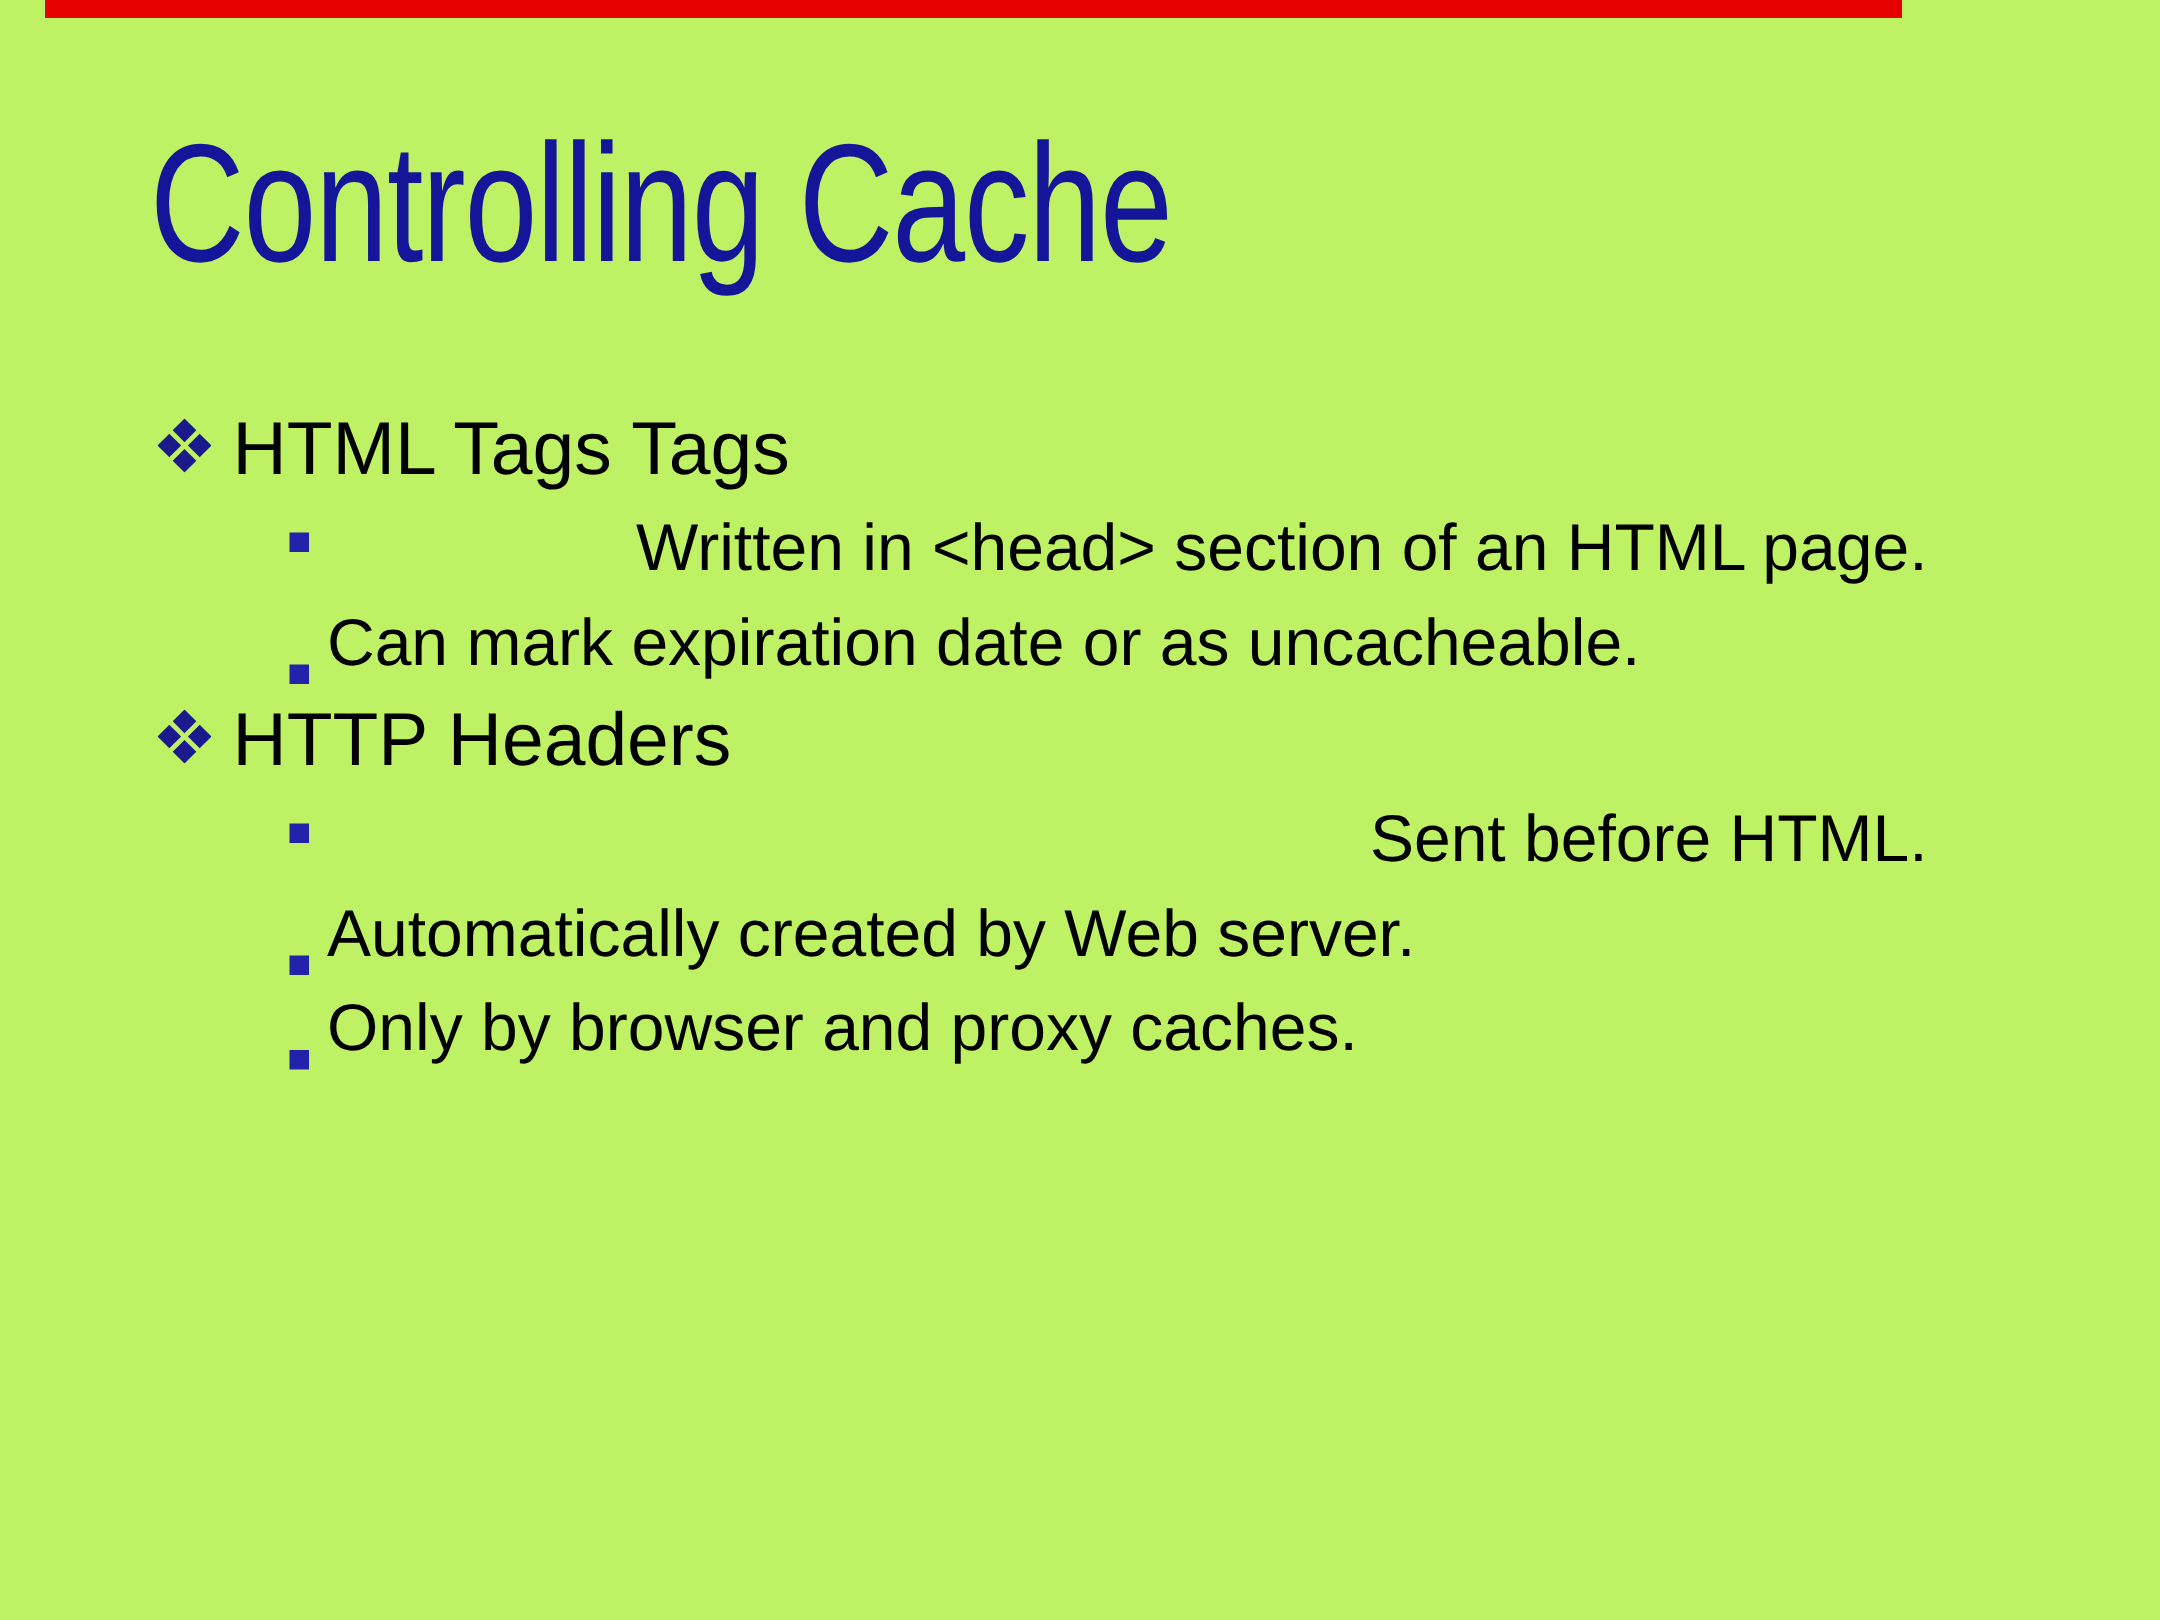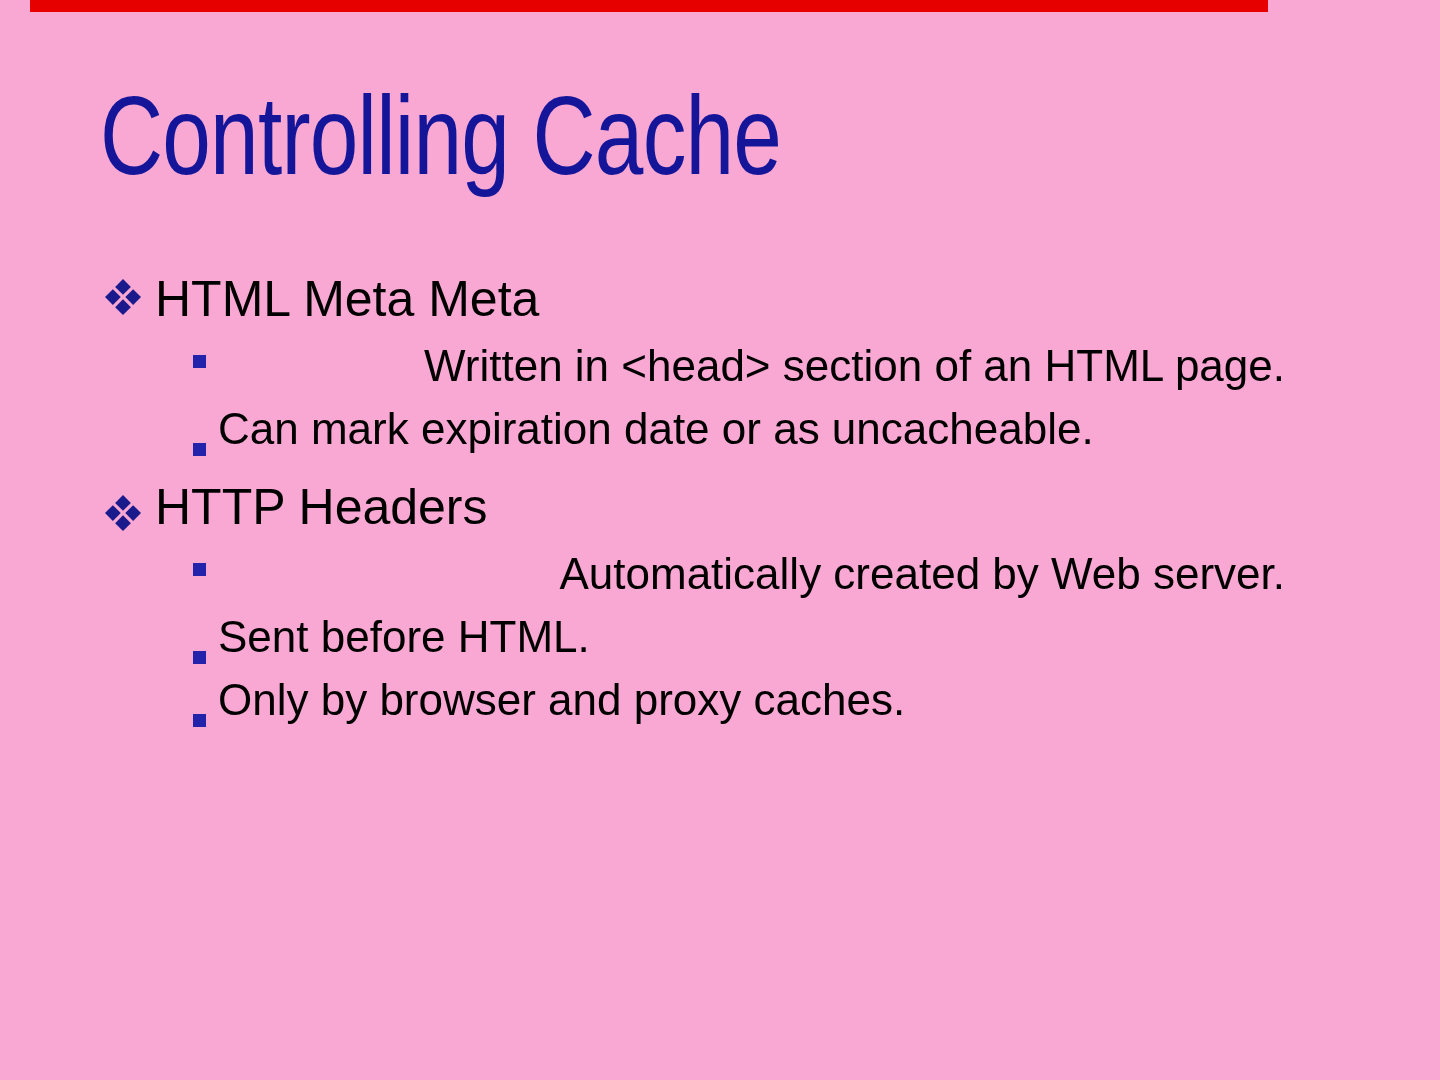--- a/index.html
+++ b/index.html
@@ -1,20 +1,20 @@
 <!DOCTYPE html>
 <html><head>
 <meta charset="utf-8">
 <style>
   html, body { margin: 0; padding: 0; background: #ffffff; }
   .slide {
     position: relative;
     width: 1440px;
     height: 1080px;
-    background: #f9a8d4;
+    background: #bef264;
     overflow: hidden;
     font-family: "Liberation Sans", sans-serif;
     color: #000000;
   }
   .accent-bar {
     position: absolute;
     top: 0;
     left: 30px;
     width: 1238px;
     height: 12px;
@@ -41,21 +41,21 @@
     width: 1180px;
   }
   .l1 {
     display: flex;
     align-items: flex-start;
     font-size: 50px;
     line-height: 62px;
     color: #000000;
   }
   .l1 + .l2 { margin-top: 9px; justify-content: space-between; }
-  .l2 + .l1 { margin-top: 20px; align-items: center; }
+  .l2 + .l1 { margin-top: 6px; }
   .l2 + .l2 { margin-top: 9px; align-items: flex-end; }
   .l1-bullet {
     flex: 0 0 50px;
     display: block;
     padding-top: 11px;
   }
   .l1-bullet svg { display: block; }
   .l1-text { white-space: nowrap; }
   .l2 {
     display: flex;
@@ -92,21 +92,21 @@
       <span class="l1-bullet">
         <svg width="36" height="36" viewBox="0 0 32 32" aria-hidden="true">
           <g fill="#1a1a8c">
             <polygon points="16,0 23,7 16,14 9,7"></polygon>
             <polygon points="7,9 14,16 7,23 0,16"></polygon>
             <polygon points="25,9 32,16 25,23 18,16"></polygon>
             <polygon points="16,18 23,25 16,32 9,25"></polygon>
           </g>
         </svg>
       </span>
-      <span class="l1-text">HTML Meta Meta</span>
+      <span class="l1-text">HTML Tags Tags</span>
     </div>
 
     <div class="l2">
       <span class="l2-bullet"></span>
       <span class="l2-text">Written in &lt;head&gt; section of an HTML page.</span>
     </div>
     <div class="l2">
       <span class="l2-bullet"></span>
       <span class="l2-text">Can mark expiration date or as uncacheable.</span>
     </div>
@@ -120,25 +120,25 @@
             <polygon points="25,9 32,16 25,23 18,16"></polygon>
             <polygon points="16,18 23,25 16,32 9,25"></polygon>
           </g>
         </svg>
       </span>
       <span class="l1-text">HTTP Headers</span>
     </div>
 
     <div class="l2">
       <span class="l2-bullet"></span>
-      <span class="l2-text">Automatically created by Web server.</span>
+      <span class="l2-text">Sent before HTML.</span>
     </div>
     <div class="l2">
       <span class="l2-bullet"></span>
-      <span class="l2-text">Sent before HTML.</span>
+      <span class="l2-text">Automatically created by Web server.</span>
     </div>
     <div class="l2">
       <span class="l2-bullet"></span>
       <span class="l2-text">Only by browser and proxy caches.</span>
     </div>
 
   </div>
 </div>
 
 </body></html>

